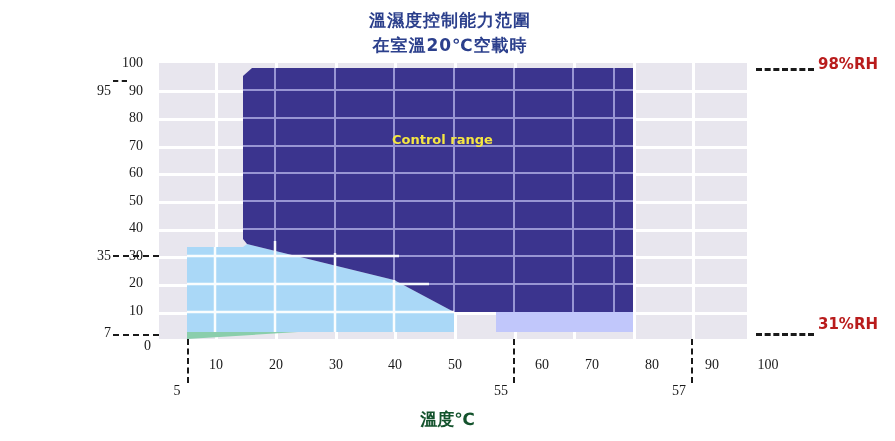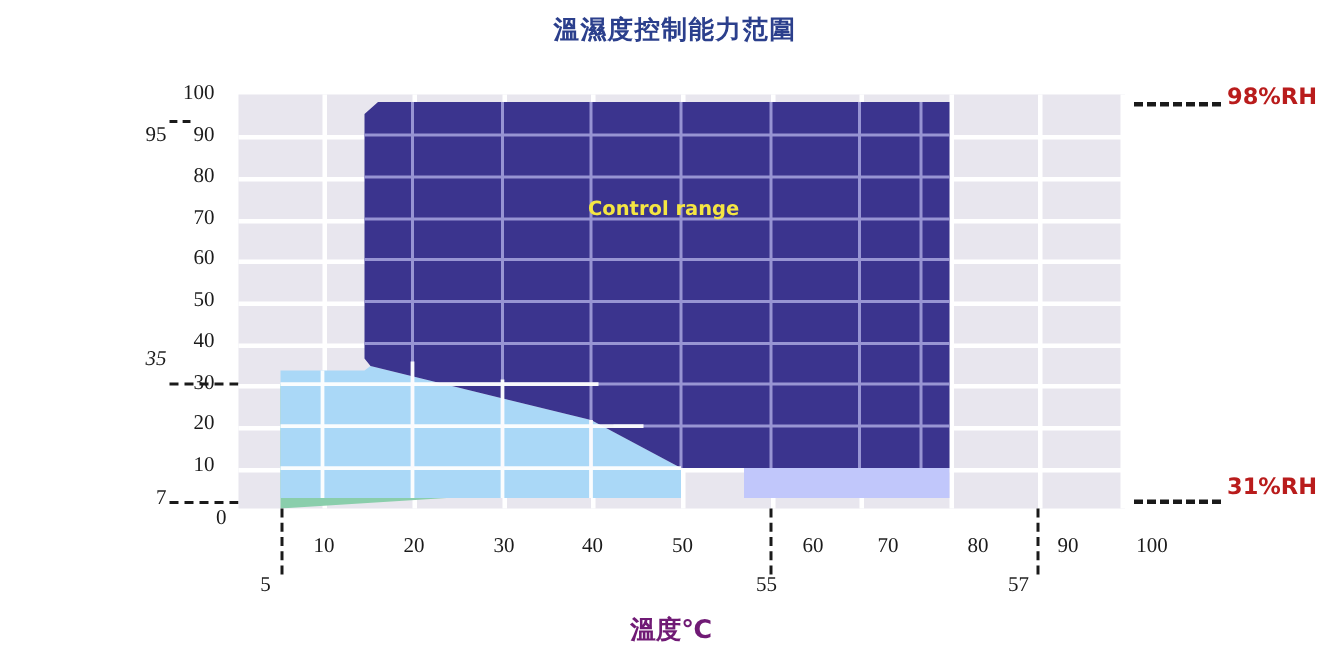--- a/index.html
+++ b/index.html
@@ -67,21 +67,21 @@
   }
   .x-outer{
     position:absolute;top:44px;
     font-size:14px;color:#1a1a1a;
     transform:translateX(-50%);
     white-space:nowrap;
   }
   .x-axis-title{
     position:absolute;left:0;top:408px;width:895px;
     text-align:center;
-    color:#701a75;
+    color:#14532d;
     font-family:"DejaVu Sans", sans-serif;
     font-size:17px;font-weight:700;
   }
 
   
   .vdash{
     position:absolute;top:0;width:0;height:44px;
     border-left:2px dashed #1a1a1a;
   }
   
@@ -113,38 +113,39 @@
   .ann-std{color:#f5e642;}
   .ann-low{color:#111111;}
 </style>
 </head>
 <body>
 
 <div id="chart-root">
 
   <div class="title-block">
     <div>溫濕度控制能力范圍</div>
+    <div>在室溫20℃空載時</div>
   </div>
 
 
   <div class="y-labels">
     <div class="y-tick" style="top:0px;">100</div>
     <div class="y-tick" style="top:27.5px;">90</div>
     <div class="y-tick" style="top:55px;">80</div>
     <div class="y-tick" style="top:82.5px;">70</div>
     <div class="y-tick" style="top:110px;">60</div>
     <div class="y-tick" style="top:138px;">50</div>
     <div class="y-tick" style="top:165px;">40</div>
     <div class="y-tick" style="top:193px;">30</div>
     <div class="y-tick" style="top:220px;">20</div>
     <div class="y-tick" style="top:248px;">10</div>
     <div class="y-tick" style="top:283px;right:8px;">0</div>
 
     <div class="y-outer" style="top:4px;margin-top:24px;">95</div>
-    <div class="y-outer" style="top:177px;font-style:italic;">35</div>
+    <div class="y-outer" style="top:193px;">35</div>
     <div class="y-outer" style="top:270px;">7</div>
 
     <div class="ydash" style="left:113px;top:18px;width:14px;"></div>
     <div class="ydash" style="left:113px;top:193px;width:46px;"></div>
     <div class="ydash" style="left:113px;top:272px;width:46px;"></div>
   </div>
 
   <div class="plot-area">
 
     <div class="grid-v" style="left:56px;"></div>
@@ -228,19 +229,19 @@
     <div class="x-tick" style="left:336px;">30</div>
     <div class="x-tick" style="left:395px;">40</div>
     <div class="x-tick" style="left:455px;">50</div>
     <div class="x-tick" style="left:542px;">60</div>
     <div class="x-tick" style="left:592px;">70</div>
     <div class="x-tick" style="left:652px;">80</div>
     <div class="x-tick" style="left:712px;">90</div>
     <div class="x-tick" style="left:768px;">100</div>
 
     <div class="x-outer" style="left:177px;">5</div>
-    <div class="x-outer" style="left:501px;margin-left:10px;">55</div>
+    <div class="x-outer" style="left:501px;">55</div>
     <div class="x-outer" style="left:679px;">57</div>
   </div>
 
   <div class="x-axis-title">溫度℃</div>
 
 </div>
 
 </body></html>

